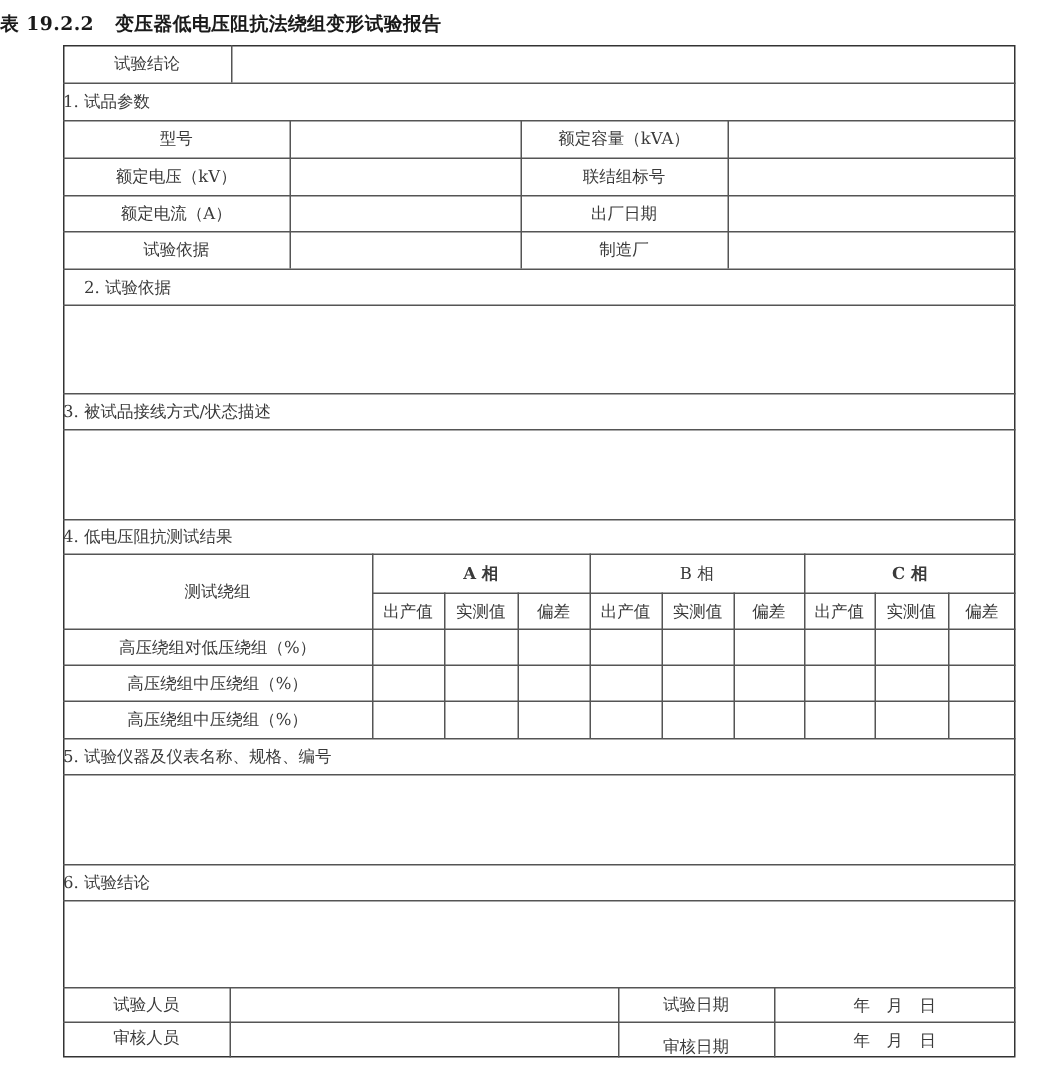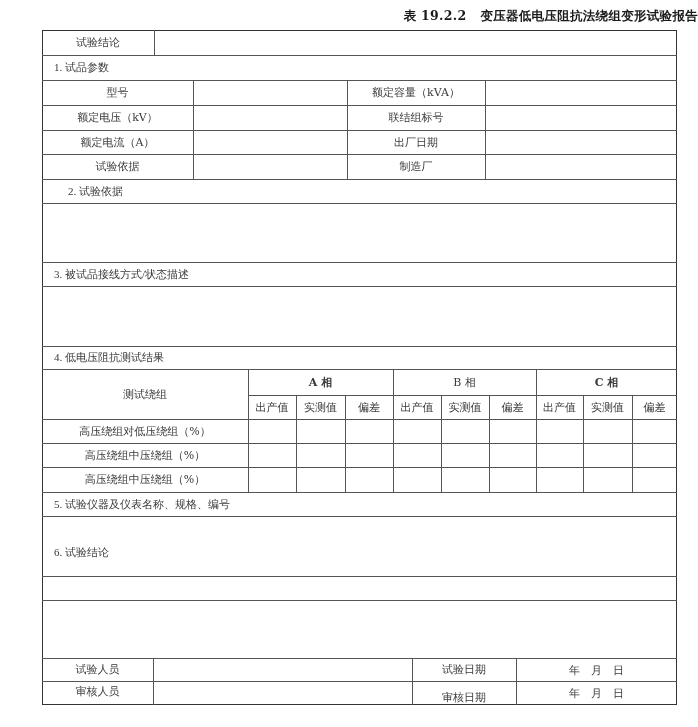--- a/index.html
+++ b/index.html
@@ -1,27 +1,27 @@
 <!DOCTYPE html>
 <html><head>
 <meta charset="utf-8">
 <style>
   html, body { margin: 0; padding: 0; background: #ffffff; }
   body { width: 698px; height: 727px; position: relative; overflow: hidden;
          font-family: "DejaVu Serif", "Liberation Serif", serif; color: #2a2a2a; }
-  .title { position: absolute; left: 0; top: 8px; width: 698px; text-align: right;
+  .title { position: absolute; left: 0; top: 8px; width: 698px; text-align: left;
            font-size: 12.5px; font-weight: bold; color: #1a1a1a; letter-spacing: 0.3px; }
   .title .num { margin-right: 14px; }
   .frame { position: absolute; left: 42px; top: 30px; width: 635px; height: 675px;
            border: 1.6px solid #333; box-sizing: border-box; }
   .hl { position: absolute; height: 0; border-top: 1px solid #555; }
   .vl { position: absolute; width: 0; border-left: 1px solid #555; }
   .cell { position: absolute; display: flex; align-items: center; justify-content: center;
           font-size: 11px; color: #3a3a3a; white-space: nowrap; }
-  .cell.left { justify-content: flex-start; padding-left: 12px; box-sizing: border-box; font-family: Liberation Serif, serif; }
+  .cell.left { justify-content: flex-start; box-sizing: border-box; }
   .field { position: absolute; }
 </style>
 </head>
 <body>
 
 <div class="title">
   <span class="num">表 19.2.2</span><span>变压器低电压阻抗法绕组变形试验报告</span>
 </div>
 
 <div class="frame"></div>
@@ -142,21 +142,21 @@
 <div class="cell field" style="left:394px;top:468px;width:47px;height:24px"></div>
 <div class="cell field" style="left:442px;top:468px;width:47px;height:24px"></div>
 <div class="cell field" style="left:490px;top:468px;width:46px;height:24px"></div>
 <div class="cell field" style="left:537px;top:468px;width:46px;height:24px"></div>
 <div class="cell field" style="left:584px;top:468px;width:48px;height:24px"></div>
 <div class="cell field" style="left:633px;top:468px;width:43px;height:24px"></div>
 
 <div class="cell left" style="left:42px;top:492px;width:400px;height:24px">5. 试验仪器及仪表名称、规格、编号</div>
 <div class="cell field" style="left:43px;top:517px;width:633px;height:59px"></div>
 
-<div class="cell left" style="left:42px;top:540px;width:400px;height:24px">6. 试验结论</div>
+<div class="cell left" style="left:42px;top:576px;width:400px;height:24px">6. 试验结论</div>
 <div class="cell field" style="left:43px;top:601px;width:633px;height:57px"></div>
 
 <div class="cell" style="left:42px;top:658px;width:111px;height:23px">试验人员</div>
 <div class="cell field" style="left:154px;top:659px;width:258px;height:22px"></div>
 <div class="cell" style="left:412px;top:658px;width:104px;height:23px">试验日期</div>
 <div class="cell field" style="left:517px;top:659px;width:159px;height:22px">年　月　日</div>
 
 <div class="cell" style="left:42px;top:681px;width:111px;height:20px">审核人员</div>
 <div class="cell field" style="left:154px;top:682px;width:258px;height:22px"></div>
 <div class="cell" style="left:412px;top:681px;width:104px;height:32px">审核日期</div>

